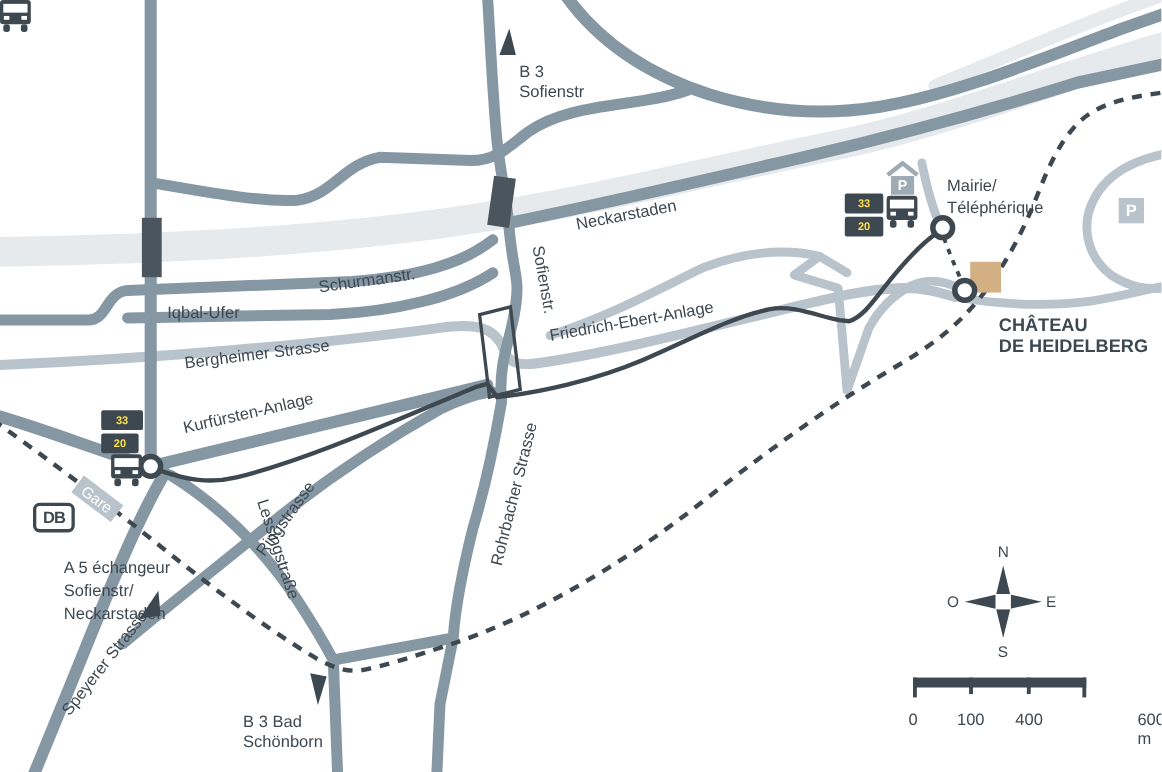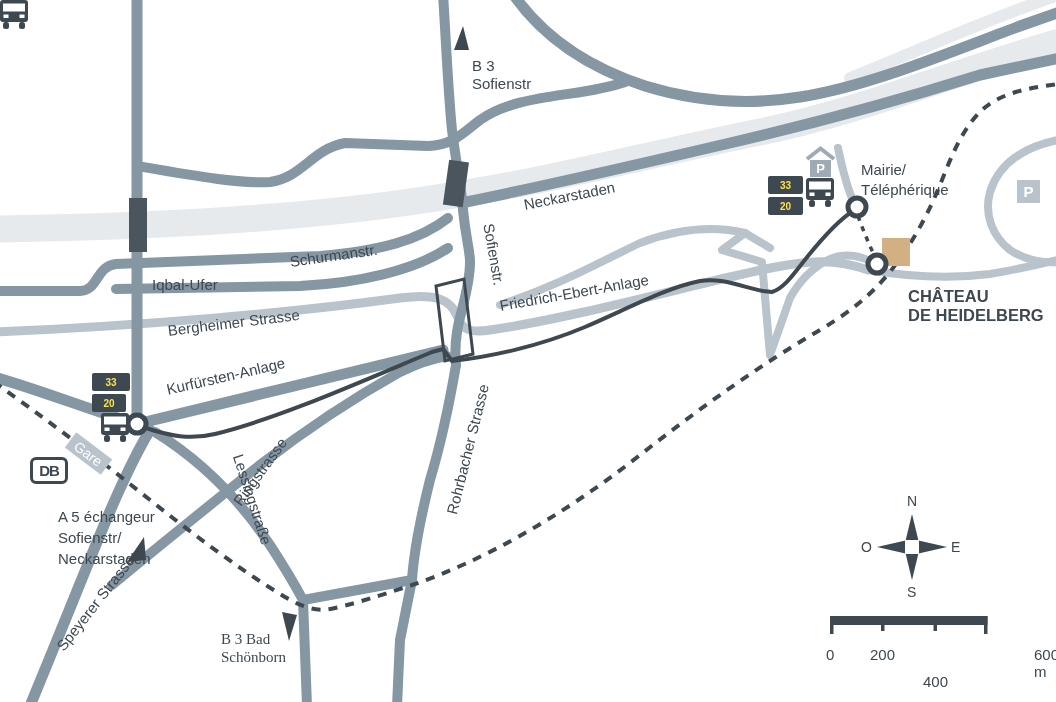--- a/index.html
+++ b/index.html
@@ -129,21 +129,21 @@
   <div class="label" style="left:500px;top:297px;transform:rotate(-10deg);">Friedrich-Ebert-Anlage</div>
   <div class="label" style="left:452px;top:505px;transform:rotate(-76deg);">Rohrbacher Strasse</div>
   <div class="label" style="left:237px;top:495px;transform:rotate(-54deg);">Ringstrasse</div>
   <div class="label" style="left:246px;top:452px;transform:rotate(72deg);transform-origin:0 0;">Lessingstraße</div>
   <div class="label" style="left:60px;top:640px;transform:rotate(-52deg);">Speyerer Strasse</div>
 
   <div class="label" style="left:472px;top:57px;">
     <span class="ln">B 3</span>
     <span class="ln">Sofienstr</span>
   </div>
-  <div class="label" style="left:221px;top:630px;font-family:Liberation Serif, serif;">
+  <div class="label" style="left:221px;top:648px;">
     <span class="ln">B 3 Bad</span>
     <span class="ln">Schönborn</span>
   </div>
   <div class="label" style="left:28px;top:506px;line-height:21px;margin-left:30px;">
     <span class="ln">A 5  échangeur</span>
     <span class="ln">Sofienstr/</span>
     <span class="ln">Neckarstaden</span>
   </div>
 
   <div class="label" style="left:861px;top:160px;line-height:20px;">
@@ -180,17 +180,17 @@
   <div class="compass-letter" style="left:907px;top:584px;">S</div>
 
   <svg width="170" height="25" style="position:absolute;left:825px;top:614px;" viewBox="825 614 170 25">
     <rect class="fill-dark" x="830" y="616" width="157.5" height="9"></rect>
     <rect class="fill-dark" x="830" y="616" width="3.5" height="18"></rect>
     <rect class="fill-dark" x="881" y="616" width="3.5" height="15"></rect>
     <rect class="fill-dark" x="933.5" y="616" width="3.5" height="15"></rect>
     <rect class="fill-dark" x="984" y="616" width="3.5" height="18"></rect>
   </svg>
   <div class="scale-num" style="left:826px;">0</div>
-  <div class="scale-num" style="left:870px;">200</div>
-  <div class="scale-num" style="left:923px;margin-top:27px;">400</div>
+  <div class="scale-num" style="left:870px;">100</div>
+  <div class="scale-num" style="left:923px;">400</div>
   <div class="scale-num" style="left:1034px;">600 m</div>
 
 </div>
 
 </body></html>

